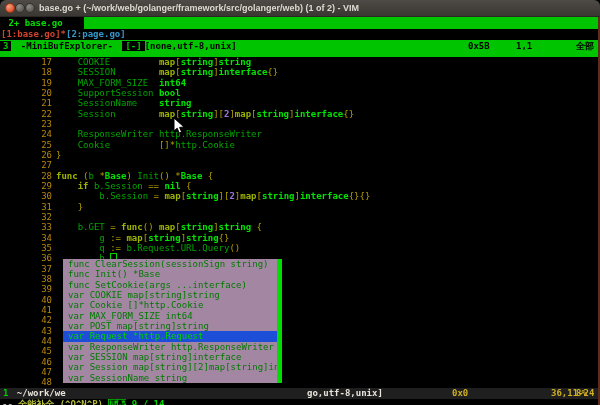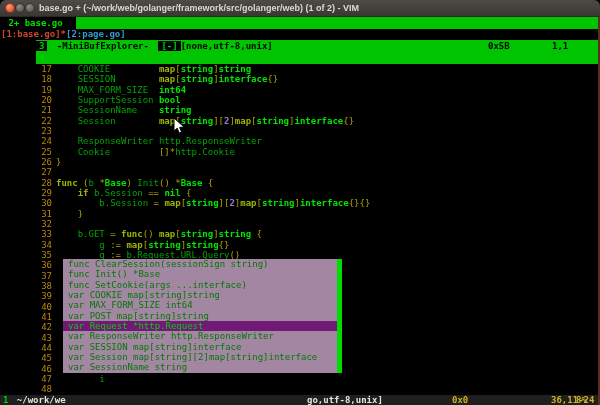--- a/index.html
+++ b/index.html
@@ -12,48 +12,48 @@
     border-radius:6px 6px 0 0;display:flex;align-items:center;gap:0;
     padding-left:5px;box-sizing:border-box;border-bottom:1px solid #2a2824;}
   .wbtn{width:10px;height:10px;border-radius:50%;display:inline-block;box-sizing:border-box;}
   .wbtn.close{background:radial-gradient(circle at 35% 30%,#f8a084,#e2572f 70%);border:1px solid #9e3311;}
   .wbtn.minimize,.wbtn.maximize{background:radial-gradient(circle at 35% 30%,#8f8d88,#595650 75%);border:1px solid #33312c;}
   .title-text{color:#dedad1;font:bold 9px "Liberation Sans",sans-serif;margin-left:4px;
     white-space:nowrap;overflow:hidden;}
 
   
   .tabline{height:12px;background:#00c400;display:flex;font:bold 9px "DejaVu Sans Mono",monospace;}
-  .tab-label{background:#000;color:#00e000;padding:0 8px 0 3px;line-height:12px;white-space:pre;}
+  .tab-label{background:#000;color:#00e000;padding:0 16px 0 3px;line-height:12px;white-space:pre;}
   .bufline{height:11px;background:#000;font:bold 9px "DejaVu Sans Mono",monospace;
     line-height:11px;white-space:pre;padding-left:1px;}
   .buf-active{color:#d2442e;}
   .buf-inactive{color:#3399cc;}
-  .mbe-status{height:24px;background:#00c400;position:relative;
-    font:bold 9px "DejaVu Sans Mono",monospace;line-height:12px;color:#000;white-space:pre;margin-left:36px;}
+  .mbe-status{height:17px;background:#00c400;position:relative;
+    font:bold 9px "DejaVu Sans Mono",monospace;line-height:12px;color:#000;white-space:pre;}
   .cell-dark{background:#000;color:#00cf00;padding:0 3px;}
   .mbe-title{background:#00c400;color:#000;padding:0 4px;}
   .abs{position:absolute;top:0;}
 
   
   .code-area{height:331px;overflow:hidden;background:#000;}
   .crow{height:10.34px;line-height:10.4px;font-size:9px;display:flex;white-space:pre;padding-left:38px;}
   .ln{width:14px;text-align:right;margin-right:4px;color:#b8860b;flex:none;}
   .ctext{white-space:pre;}
   .sg-n{color:#00a400;}
   .sg-k{color:#9db400;font-weight:bold;}
   .sg-t{color:#00e400;font-weight:bold;}
   .sg-o{color:#b3a000;}
   .sg-d{color:#9b79e0;font-weight:bold;}
   .sg-cur{display:inline-block;width:5px;height:8px;border:1px solid #00d800;vertical-align:-1px;}
 
   
-  .popup{position:absolute;left:63px;top:259px;width:274px;z-index:6;}
+  .popup{position:absolute;left:63px;top:259px;width:214px;z-index:6;}
   .popup-item{height:10.34px;line-height:10.4px;font-size:9px;white-space:pre;
     background:#a286a2;color:#007a00;padding-left:5px;overflow:hidden;}
-  .popup-item.sel{background:#701a75;color:#00d000;}
+  .popup-item.sel{background:#1d4ed8;color:#00d000;}
   .popup-scrollbar{position:absolute;right:-5px;top:0;width:5px;height:100%;background:#00dc00;}
 
   
   .statusline{height:11px;background:#1f1f1f;position:relative;
     font:bold 9px "DejaVu Sans Mono",monospace;line-height:11px;color:#e8e4da;white-space:pre;}
   .st-bufnr{color:#00cf00;padding:0 3px;}
   .st-yellow{color:#d0b020;}
   .cmdline{height:11px;background:#000;font:bold 9px "DejaVu Sans Mono",monospace;
     line-height:11px;white-space:pre;padding-left:2px;}
   .cmd-dashes{color:#b0b0b0;}
@@ -75,21 +75,21 @@
     <span class="wbtn maximize"></span>
     <span class="title-text">base.go + (~/work/web/golanger/framework/src/golanger/web) (1 of 2) - VIM</span>
   </div>
 
   <div class="tabline">
     <span class="tab-label"> 2+ base.go </span>
   </div>
 
   <div class="bufline"><span class="buf-active">[1:base.go]*</span><span class="buf-inactive">[2:page.go]</span></div>
 
-  <div class="mbe-status"><span class="cell-dark">3</span><span> </span><span class="mbe-title">-MiniBufExplorer-</span><span> </span><span class="cell-dark">[-]</span><span>[none,utf-8,unix]</span><span class="abs" style="left:452px;">0x5B</span><span class="abs" style="left:516px;">1,1</span><span class="abs" style="left:576px;">全部</span></div>
+  <div class="mbe-status"><span class="cell-dark">3</span><span> </span><span class="mbe-title">-MiniBufExplorer-</span><span> </span><span class="cell-dark">[-]</span><span>[none,utf-8,unix]</span><span class="abs" style="left:468px;">0x5B</span><span class="abs" style="left:516px;">1,1</span><span class="abs" style="left:576px;">全部</span></div>
 
   <div class="code-area">
       <div class="crow"><span class="ln">17</span><span class="ctext"><span class="sg-n">    COOKIE         </span><span class="sg-k">map</span><span class="sg-o">[</span><span class="sg-t">string</span><span class="sg-o">]</span><span class="sg-t">string</span></span></div>
       <div class="crow"><span class="ln">18</span><span class="ctext"><span class="sg-n">    SESSION        </span><span class="sg-k">map</span><span class="sg-o">[</span><span class="sg-t">string</span><span class="sg-o">]</span><span class="sg-t">interface</span><span class="sg-o">{}</span></span></div>
       <div class="crow"><span class="ln">19</span><span class="ctext"><span class="sg-n">    MAX_FORM_SIZE  </span><span class="sg-t">int64</span></span></div>
       <div class="crow"><span class="ln">20</span><span class="ctext"><span class="sg-n">    SupportSession </span><span class="sg-t">bool</span></span></div>
       <div class="crow"><span class="ln">21</span><span class="ctext"><span class="sg-n">    SessionName    </span><span class="sg-t">string</span></span></div>
       <div class="crow"><span class="ln">22</span><span class="ctext"><span class="sg-n">    Session        </span><span class="sg-k">map</span><span class="sg-o">[</span><span class="sg-t">string</span><span class="sg-o">][</span><span class="sg-d">2</span><span class="sg-o">]</span><span class="sg-k">map</span><span class="sg-o">[</span><span class="sg-t">string</span><span class="sg-o">]</span><span class="sg-t">interface</span><span class="sg-o">{}</span></span></div>
       <div class="crow"><span class="ln">23</span></div>
       <div class="crow"><span class="ln">24</span><span class="ctext"><span class="sg-n">    ResponseWriter </span><span class="sg-n">http.ResponseWriter</span></span></div>
@@ -118,20 +118,21 @@
       <div class="crow"><span class="ln">47</span><span class="ctext"><span class="sg-n">        i</span></span></div>
       <div class="crow"><span class="ln">48</span><span class="ctext"></span></div>
     </div>
 
   <div class="popup">
     <div class="popup-scrollbar"></div>
   <div class="popup-item">func ClearSession(sessionSign string)</div>
       <div class="popup-item">func Init() *Base</div>
       <div class="popup-item">func SetCookie(args ...interface)</div>
       <div class="popup-item">var COOKIE map[string]string</div>
+      <div class="popup-item">var Cookie []*http.Cookie</div>
       <div class="popup-item">var MAX_FORM_SIZE int64</div>
       <div class="popup-item">var POST map[string]string</div>
       <div class="popup-item sel">var Request *http.Request</div>
       <div class="popup-item">var ResponseWriter http.ResponseWriter</div>
       <div class="popup-item">var SESSION map[string]interface</div>
       <div class="popup-item">var Session map[string][2]map[string]interface</div>
       <div class="popup-item">var SessionName string</div>
     </div>
 
   <div class="statusline"><span class="st-bufnr">1</span><span> ~/work/we</span><span class="abs" style="left:307px;">go,utf-8,unix]</span><span class="abs st-yellow" style="left:452px;">0x0</span><span class="abs st-yellow" style="left:510px;margin-left:41px;">36,11-24</span><span class="abs st-yellow" style="left:576px;">8%</span></div>

